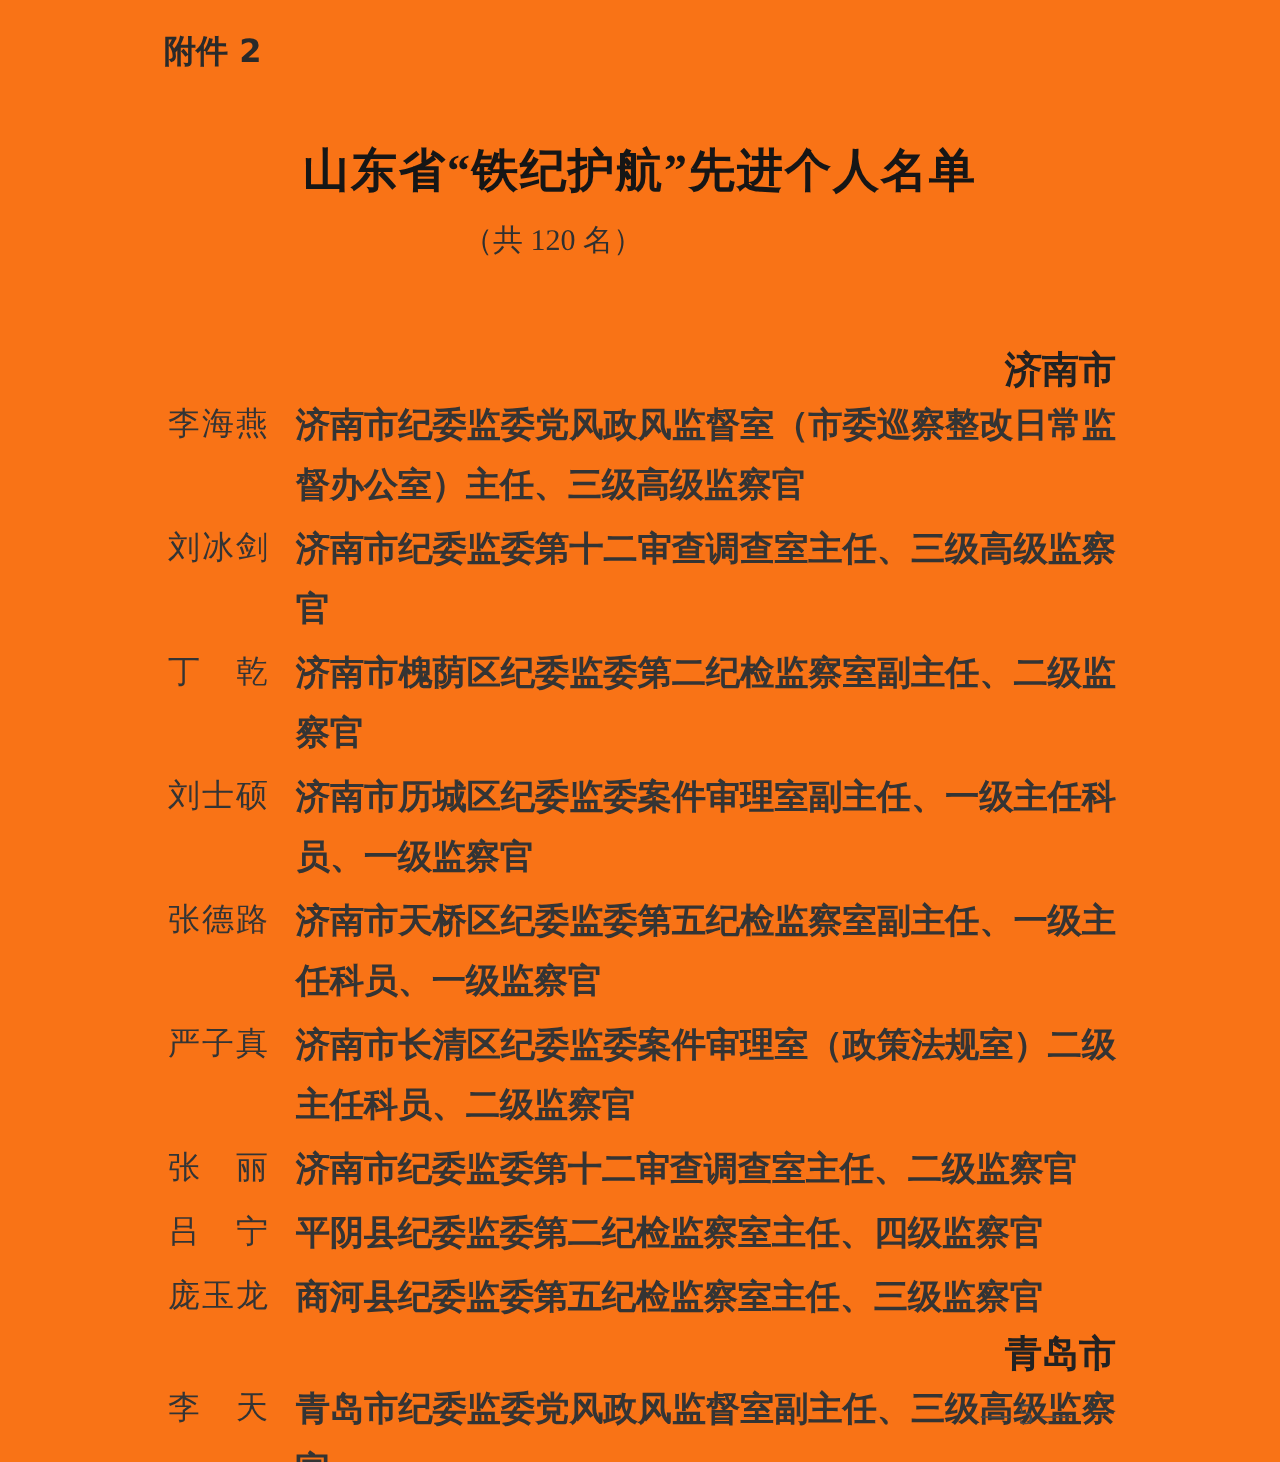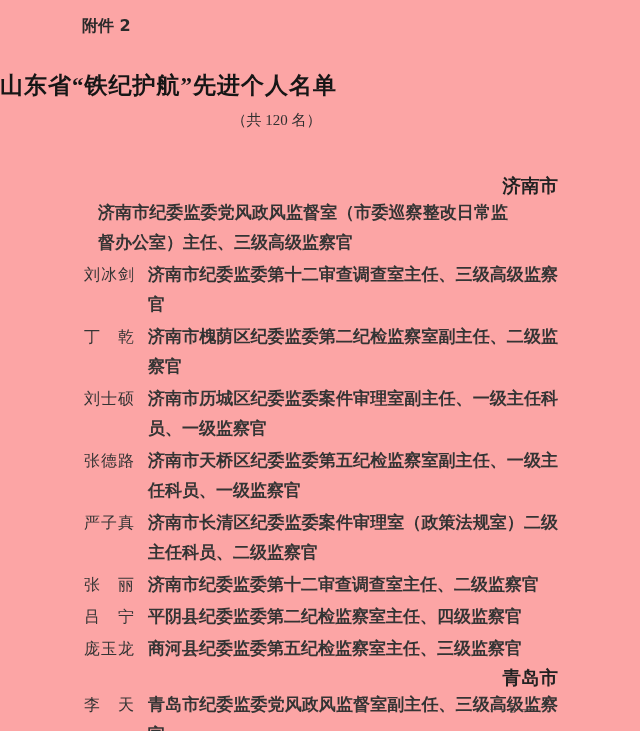--- a/index.html
+++ b/index.html
@@ -1,31 +1,32 @@
 <!DOCTYPE html>
 <html><head>
 <meta charset="utf-8">
 <style>
   html,body{margin:0;padding:0;}
   body{background:#e8e8e8;}
   .page{
     position:relative;
     width:640px;height:731px;
-    background:#fca5a5;
+    background:#f97316;
     font-family:"Liberation Serif","DejaVu Serif",serif;
     color:#333333;
     overflow:hidden;
   }
   .attn{
     position:absolute;left:82px;top:16px;
     font-family:"DejaVu Sans","Liberation Sans",sans-serif;
     font-weight:600;font-size:16px;color:#2a2a2a;
   }
   .doc-title{
     position:absolute;top:70px;left:0;width:640px;
+    text-align:center;
     font-size:23px;font-weight:bold;color:#161616;
     letter-spacing:1px;
   }
   .doc-subtitle{
     position:absolute;top:111px;left:0;width:553px;
     text-align:center;
     font-size:15px;color:#303030;
   }
   .content{
     position:absolute;top:174px;left:84px;width:474px;
@@ -73,20 +74,21 @@
 
   <div class="doc-title">山东省“铁纪护航”先进个人名单</div>
 
   <div class="doc-subtitle">（共 120 名）</div>
 
   <div class="content">
 
     <div class="city-heading">济南市</div>
 
     <div class="entry">
+      <span class="name">李海燕</span>
       <span class="desc">济南市纪委监委党风政风监督室（市委巡察整改日常监督办公室）主任、三级高级监察官</span>
     </div>
     <div class="entry">
       <span class="name">刘冰剑</span>
       <span class="desc">济南市纪委监委第十二审查调查室主任、三级高级监察官</span>
     </div>
     <div class="entry">
       <span class="name">丁乾</span>
       <span class="desc">济南市槐荫区纪委监委第二纪检监察室副主任、二级监察官</span>
     </div>

